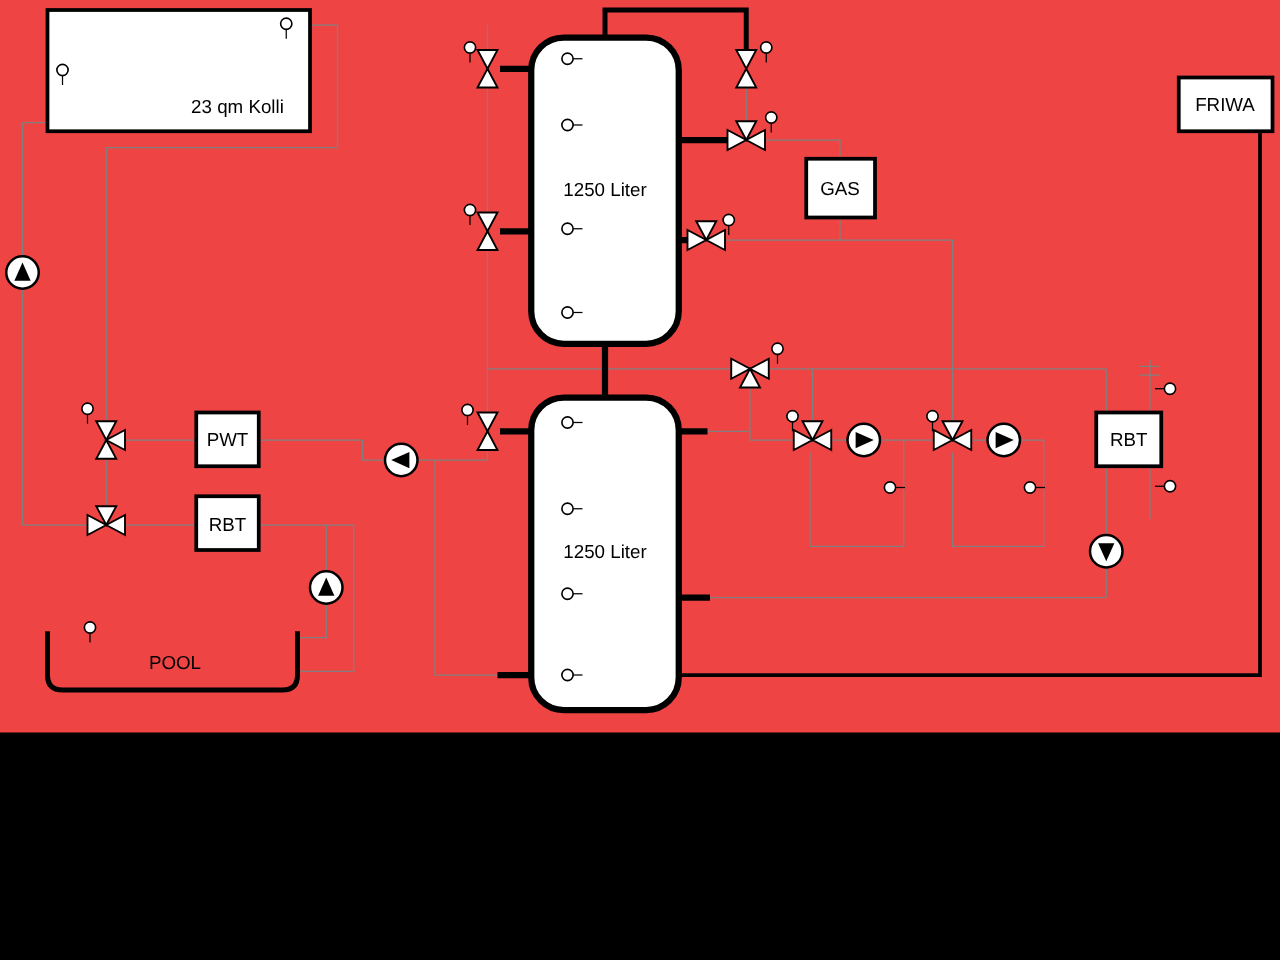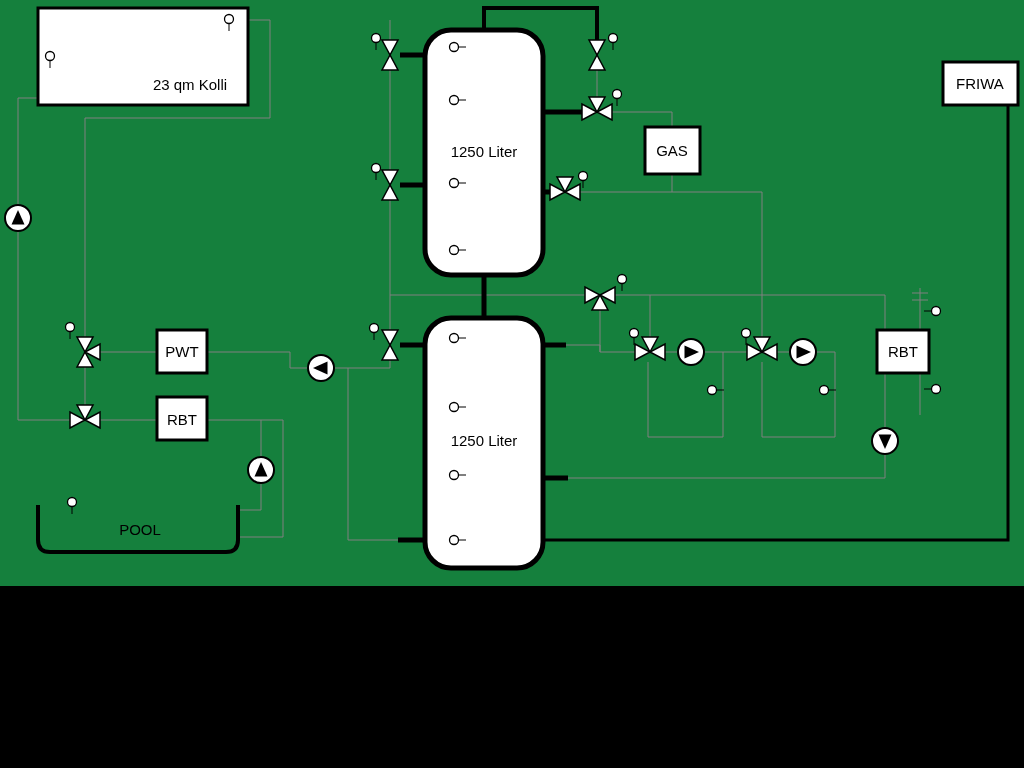--- a/index.html
+++ b/index.html
@@ -1,16 +1,16 @@
 <!DOCTYPE html>
 <html><head>
 <meta charset="utf-8">
 <style>
   html,body{margin:0;padding:0;background:#fff;}
-  .screen{position:relative;width:1024px;height:768px;background:#15803d;overflow:hidden;
+  .screen{position:relative;width:1024px;height:768px;background:#ef4444;overflow:hidden;
           font-family:"Liberation Sans",sans-serif;}
   svg{position:absolute;left:0;top:0;}
   text{font-family:"Liberation Sans",sans-serif;font-size:15px;fill:#000;}
 </style>
 </head>
 <body>
 
 <div class="screen">
 <svg width="1024" height="768" viewBox="0 0 1024 768">
 

